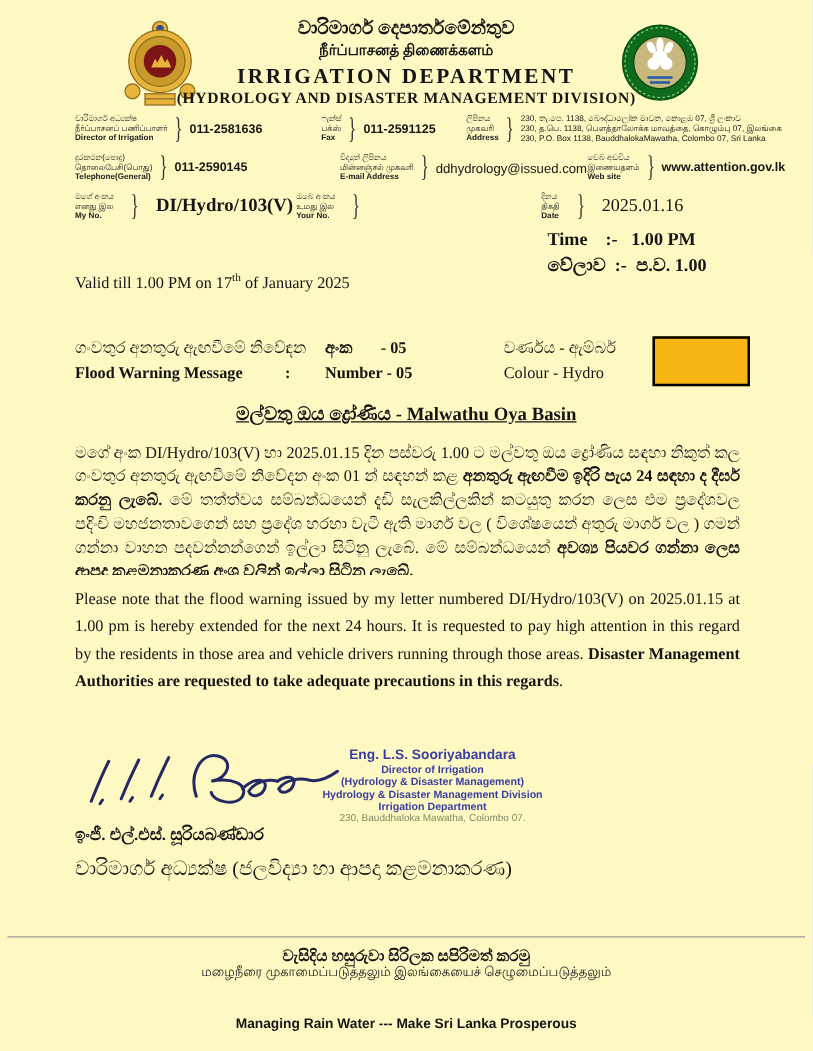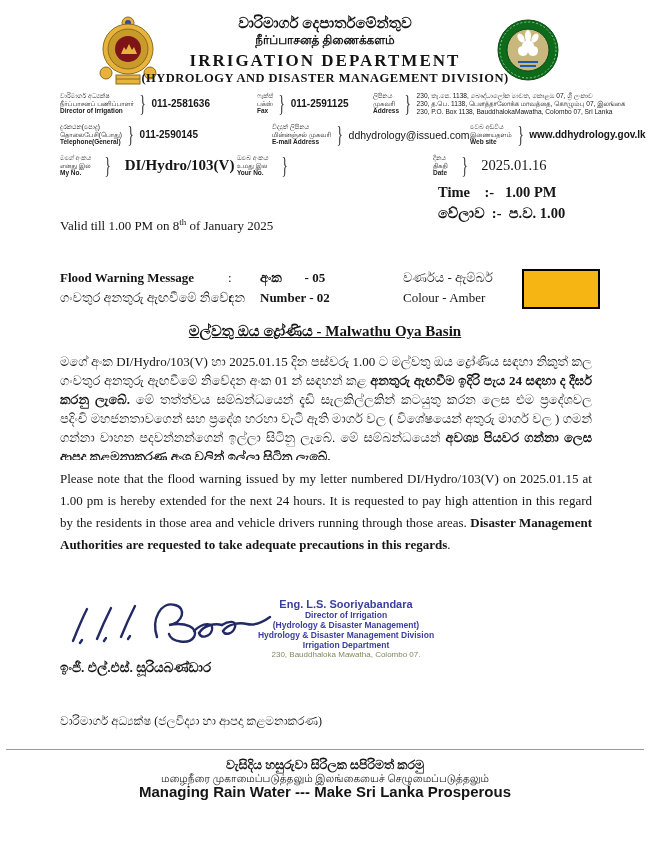--- a/index.html
+++ b/index.html
@@ -1,16 +1,16 @@
 <!DOCTYPE html>
 <html><head>
 <meta charset="utf-8">
 <style>
   html,body{margin:0;padding:0;background:#e8e8e8;}
-  .page{position:relative;width:650px;height:841px;background:#ffffff;margin:0 auto;
+  .page{position:relative;width:650px;height:841px;background:#fef9c3;margin:0 auto;
         font-family:"Liberation Serif",serif;color:#151515;overflow:hidden;}
   .abs{position:absolute;}
   
   .hdr-center{left:0;right:0;top:14px;text-align:center;line-height:1.25;}
   .hdr-si{font-size:15px;font-weight:bold;}
   .hdr-ta{font-size:12px;font-weight:bold;}
   .hdr-en{font-size:17px;font-weight:bold;letter-spacing:2px;margin-top:2px;}
   .hdr-sub{font-size:12.5px;font-weight:bold;letter-spacing:.5px;}
   
   .cell{display:flex;align-items:center;gap:3px;font-family:"Liberation Sans",sans-serif;}
@@ -38,27 +38,27 @@
                text-decoration:underline;white-space:nowrap;}
   .para{text-align:justify;font-size:13px;}
   .para-si{line-height:19px;}
   .para-en{line-height:22px;}
   
   .stamp{font-family:"Liberation Sans",sans-serif;text-align:center;line-height:10px;}
   .stamp .nm{font-size:11px;font-weight:bold;line-height:12px;}
   .stamp .ln{font-size:8.5px;font-weight:bold;}
   .stamp .ad{font-size:8px;font-weight:normal;}
   .sig-name{font-size:13.5px;font-weight:bold;white-space:nowrap;}
-  .sig-title{font-size:12px;white-space:nowrap;margin-top:28px;}
+  .sig-title{font-size:16px;white-space:nowrap;}
   
   .footer-rule{border-top:1px solid #9a9a9a;}
   .footer{left:0;right:0;text-align:center;line-height:13px;}
   .f-si{font-size:12.5px;font-weight:bold;white-space:nowrap;}
   .f-ta{font-size:10.5px;white-space:nowrap;}
-  .f-en{font-family:"Liberation Sans",sans-serif;font-size:15px;font-weight:bold;white-space:nowrap;}
+  .f-en{font-family:"Liberation Sans",sans-serif;font-size:11px;font-weight:bold;white-space:nowrap;margin-top:28px;}
 </style>
 </head>
 <body>
 
 <div class="page">
 
   <svg class="abs" style="left:97px;top:13px;" width="62" height="74" viewBox="0 0 62 74">
     <circle cx="31" cy="10" r="6" fill="#E8B33A" stroke="#8a6d1f"></circle>
     <circle cx="31" cy="10" r="3" fill="#2B4C9B"></circle>
     <circle cx="31" cy="36" r="25" fill="#E8B33A" stroke="#8a6d1f"></circle>
@@ -148,21 +148,21 @@
     <span class="cval-n">ddhydrology@issued.com</span>
   </div>
 
   <div class="abs cell" style="left:470px;top:121px;">
     <span class="lbl-stack">
       <span>වෙබ් අඩවිය</span>
       <span>இணையதளம்</span>
       <span class="en">Web site</span>
     </span>
     <span class="brace b3">}</span>
-    <span class="cval">www.ddhydrology.gov.lk</span>
+    <span class="cval">www.attention.gov.lk</span>
   </div>
 
   <div class="abs cell" style="left:60px;top:152px;">
     <span class="lbl-stack">
       <span>මගේ අංකය</span>
       <span>எனது இல</span>
       <span class="en">My No.</span>
     </span>
     <span class="brace b3" style="margin:0 8px;">}</span>
     <span class="refval">DI/Hydro/103(V)</span>
@@ -187,38 +187,38 @@
     <span class="brace b3" style="margin:0 8px;">}</span>
     <span class="dateval">2025.01.16</span>
   </div>
 
   <div class="abs" style="left:438px;top:182px;">
     <div class="timeline">Time    :-   1.00 PM</div>
     <div class="timeline">වේලාව  :-  ප.ව. 1.00</div>
   </div>
 
   <div class="abs" style="left:60px;top:213px;">
-    <div class="validline"><span>Valid till 1.00 PM on 8</span><sup>th</sup><span> of January 2025</span></div>
+    <div class="validline"><span>Valid till 1.00 PM on 17</span><sup>th</sup><span> of January 2025</span></div>
   </div>
 
   <div class="abs" style="left:60px;top:268px;width:200px;">
+    <div class="warnline"><span>ගංවතුර අනතුරු ඇඟවීමේ නිවේදන</span></div>
     <div class="warnline bold"><span>Flood Warning Message</span></div>
-    <div class="warnline"><span>ගංවතුර අනතුරු ඇඟවීමේ නිවේදන</span></div>
   </div>
   <div class="abs" style="left:228px;top:268px;">
     <div class="warnline">:</div>
     <div class="warnline bold">:</div>
   </div>
   <div class="abs" style="left:260px;top:268px;">
     <div class="warnline bold">අංක       - 05</div>
-    <div class="warnline bold">Number - 02</div>
+    <div class="warnline bold">Number - 05</div>
   </div>
   <div class="abs" style="left:403px;top:268px;">
     <div class="warnline">වර්ණය - ඇම්බර්</div>
-    <div class="warnline">Colour - Amber</div>
+    <div class="warnline">Colour - Hydro</div>
   </div>
   <div class="abs amberbox" style="left: 522px; top: 269px; width: 74px; height: 36px; background: rgb(247, 181, 20);"></div>
 
   <div class="abs basin-title" style="top:323px;">මල්වතු ඔය ද්‍රෝණිය - Malwathu Oya Basin</div>
 
   <div class="abs para para-si" style="left:60px;top:352px;width:532px;height:108px;overflow:hidden;"><span>මගේ අංක DI/Hydro/103(V) හා 2025.01.15 දින පස්වරු 1.00 ට මල්වතු ඔය ද්‍රෝණිය සඳහා නිකුත් කල ගංවතුර අනතුරු ඇඟවීමේ නිවේදන අංක 01 න් සඳහන් කළ </span><span style="font-weight: bold;">අනතුරු ඇඟවීම ඉදිරි පැය 24 සඳහා ද දීර්ඝ කරනු ලැබේ.</span><span> මේ තත්ත්වය සම්බන්ධයෙන් දැඩි සැලකිල්ලකින් කටයුතු කරන ලෙස එම ප්‍රදේශවල පදිංචි මහජනතාවගෙන් සහ ප්‍රදේශ හරහා වැටී ඇති මාර්ග වල ( විශේෂයෙන් අතුරු මාර්ග වල ) ගමන් ගන්නා වාහන පදවන්නන්ගෙන් ඉල්ලා සිටිනු ලැබේ. මේ සම්බන්ධයෙන් </span><span style="font-weight: bold;">අවශ්‍ය පියවර ගන්නා ලෙස ආපදා කළමනාකරණ අංශ වලින් ඉල්ලා සිටිනු ලැබේ.</span></div>
 
   <div class="abs para para-en" style="left:60px;top:468px;width:532px;"><span>Please note that the flood warning issued by my letter numbered DI/Hydro/103(V) on 2025.01.15 at 1.00 pm is hereby extended for the next 24 hours. It is requested to pay high attention in this regard by the residents in those area and vehicle drivers running through those areas. </span><span style="font-weight: bold;">Disaster Management Authorities are requested to take adequate precautions in this regards</span><span>.</span></div>
 
   <svg class="abs" style="left:65px;top:595px;" width="210" height="62" viewBox="0 0 210 62">

